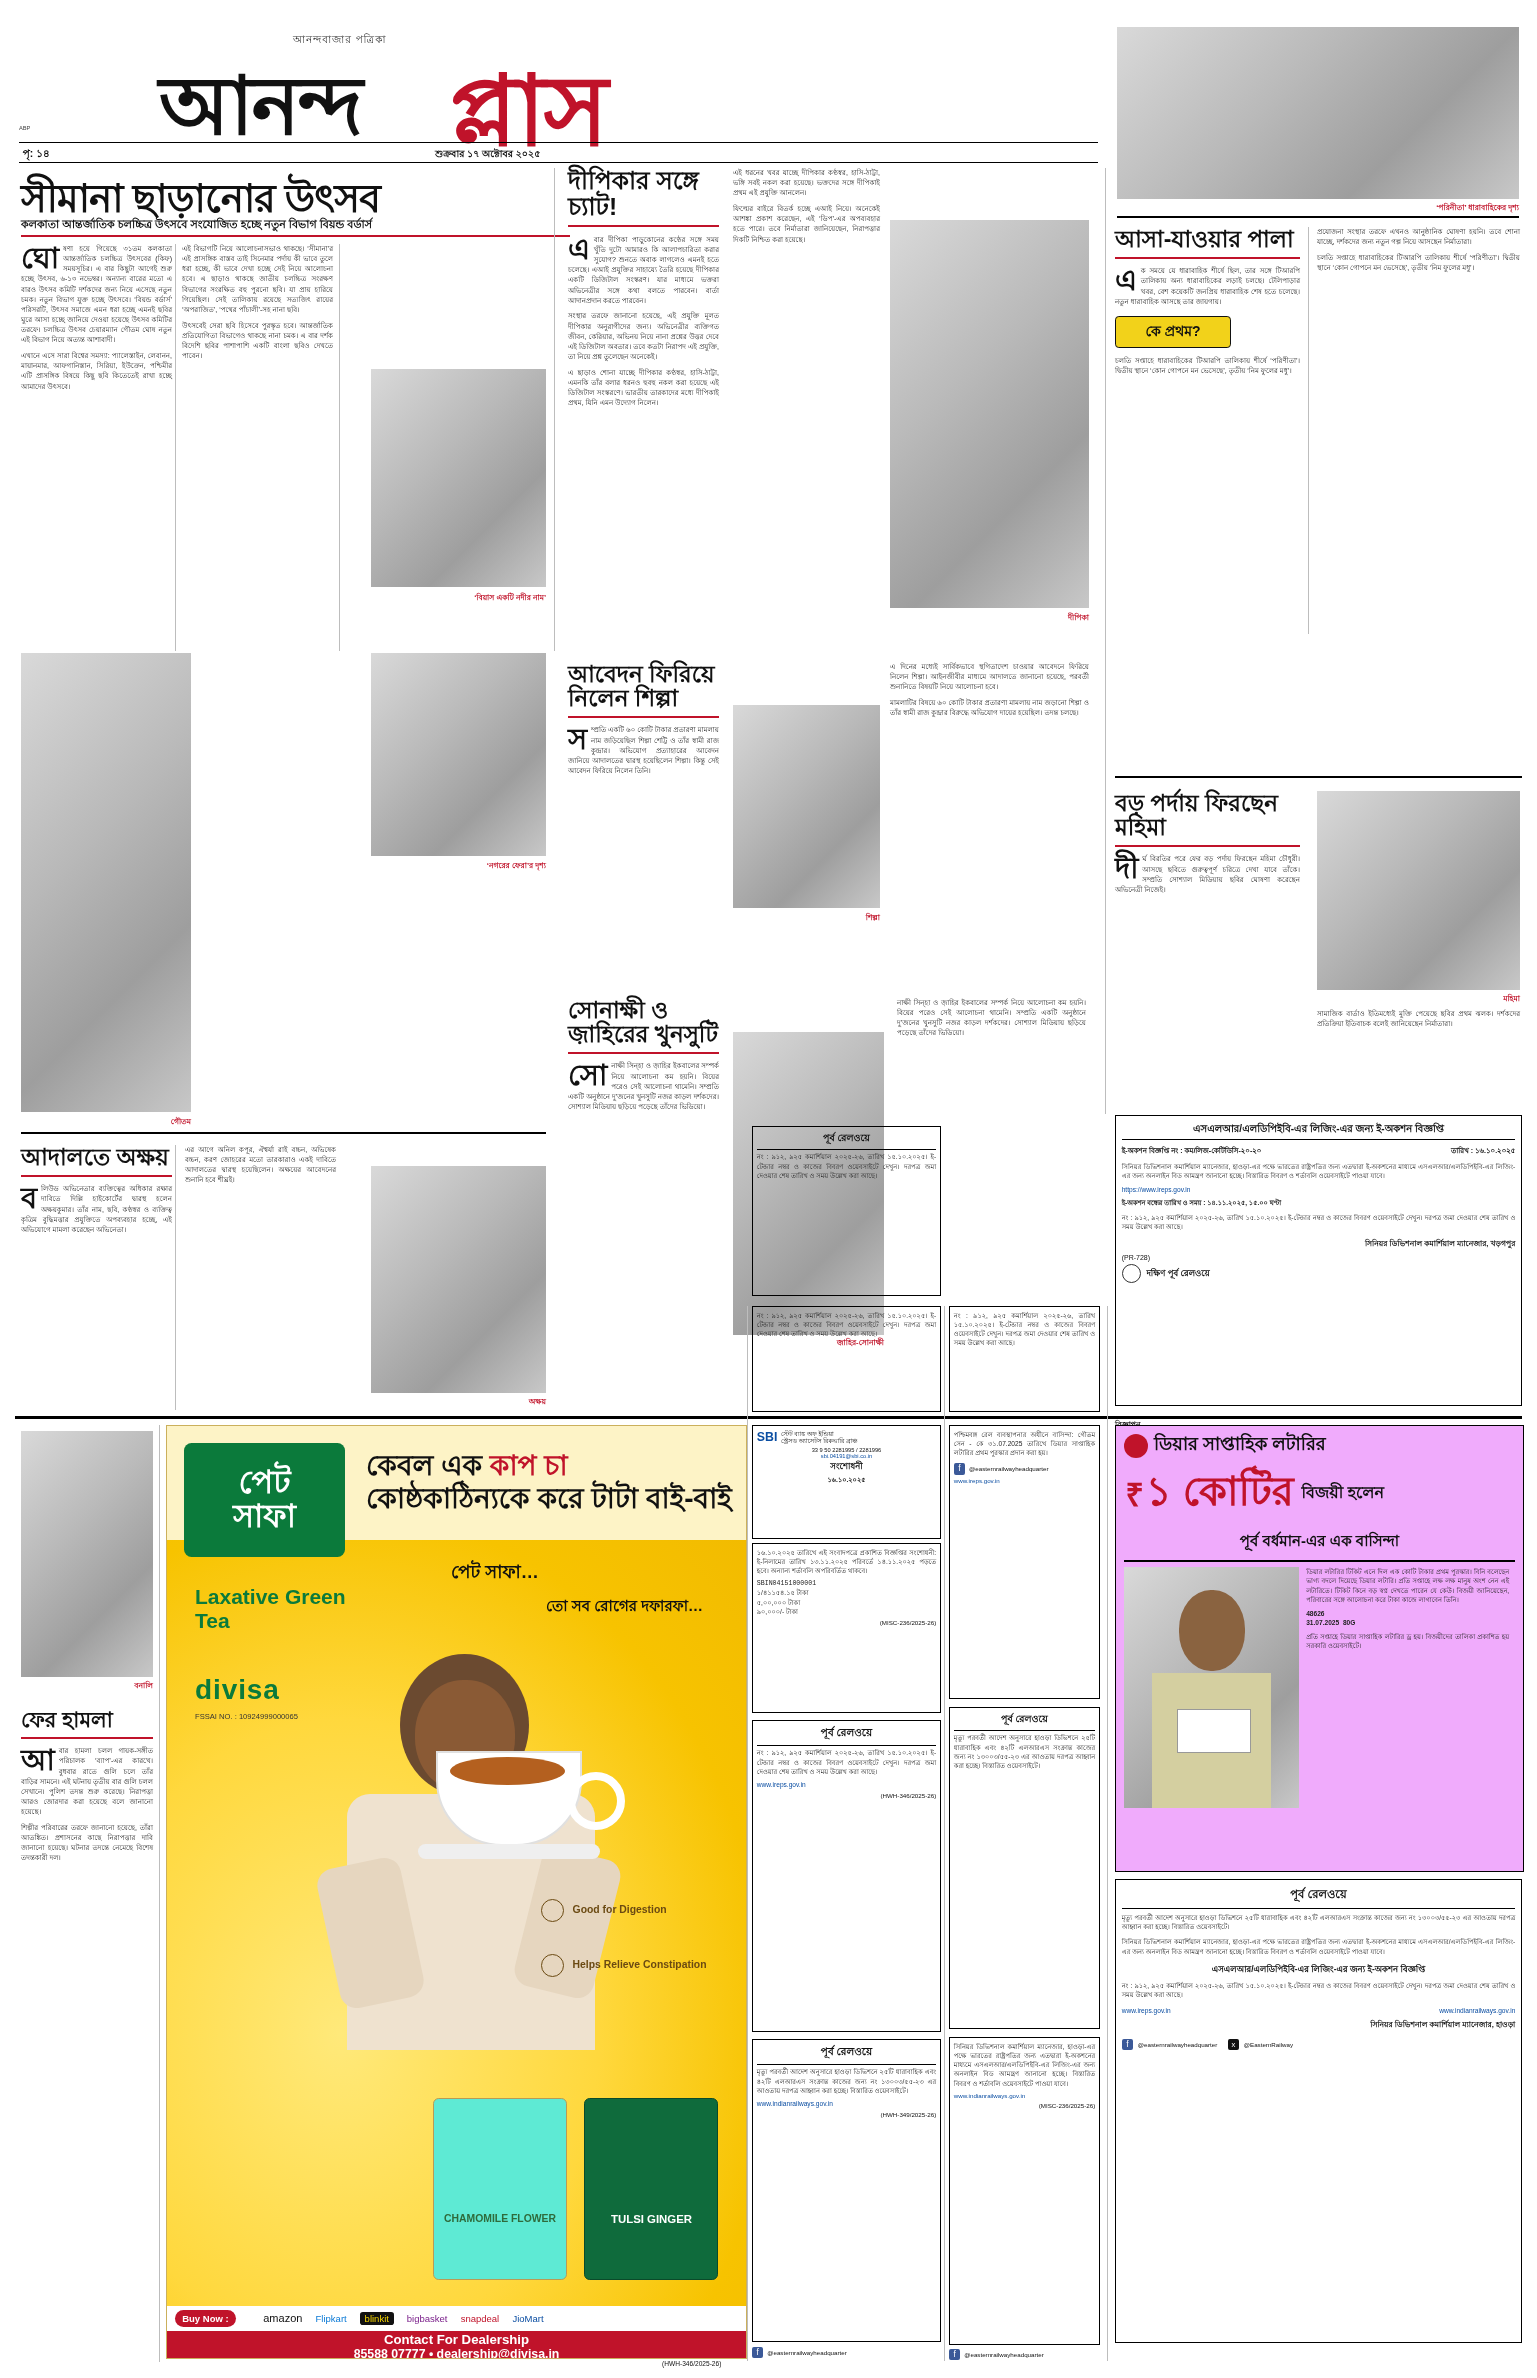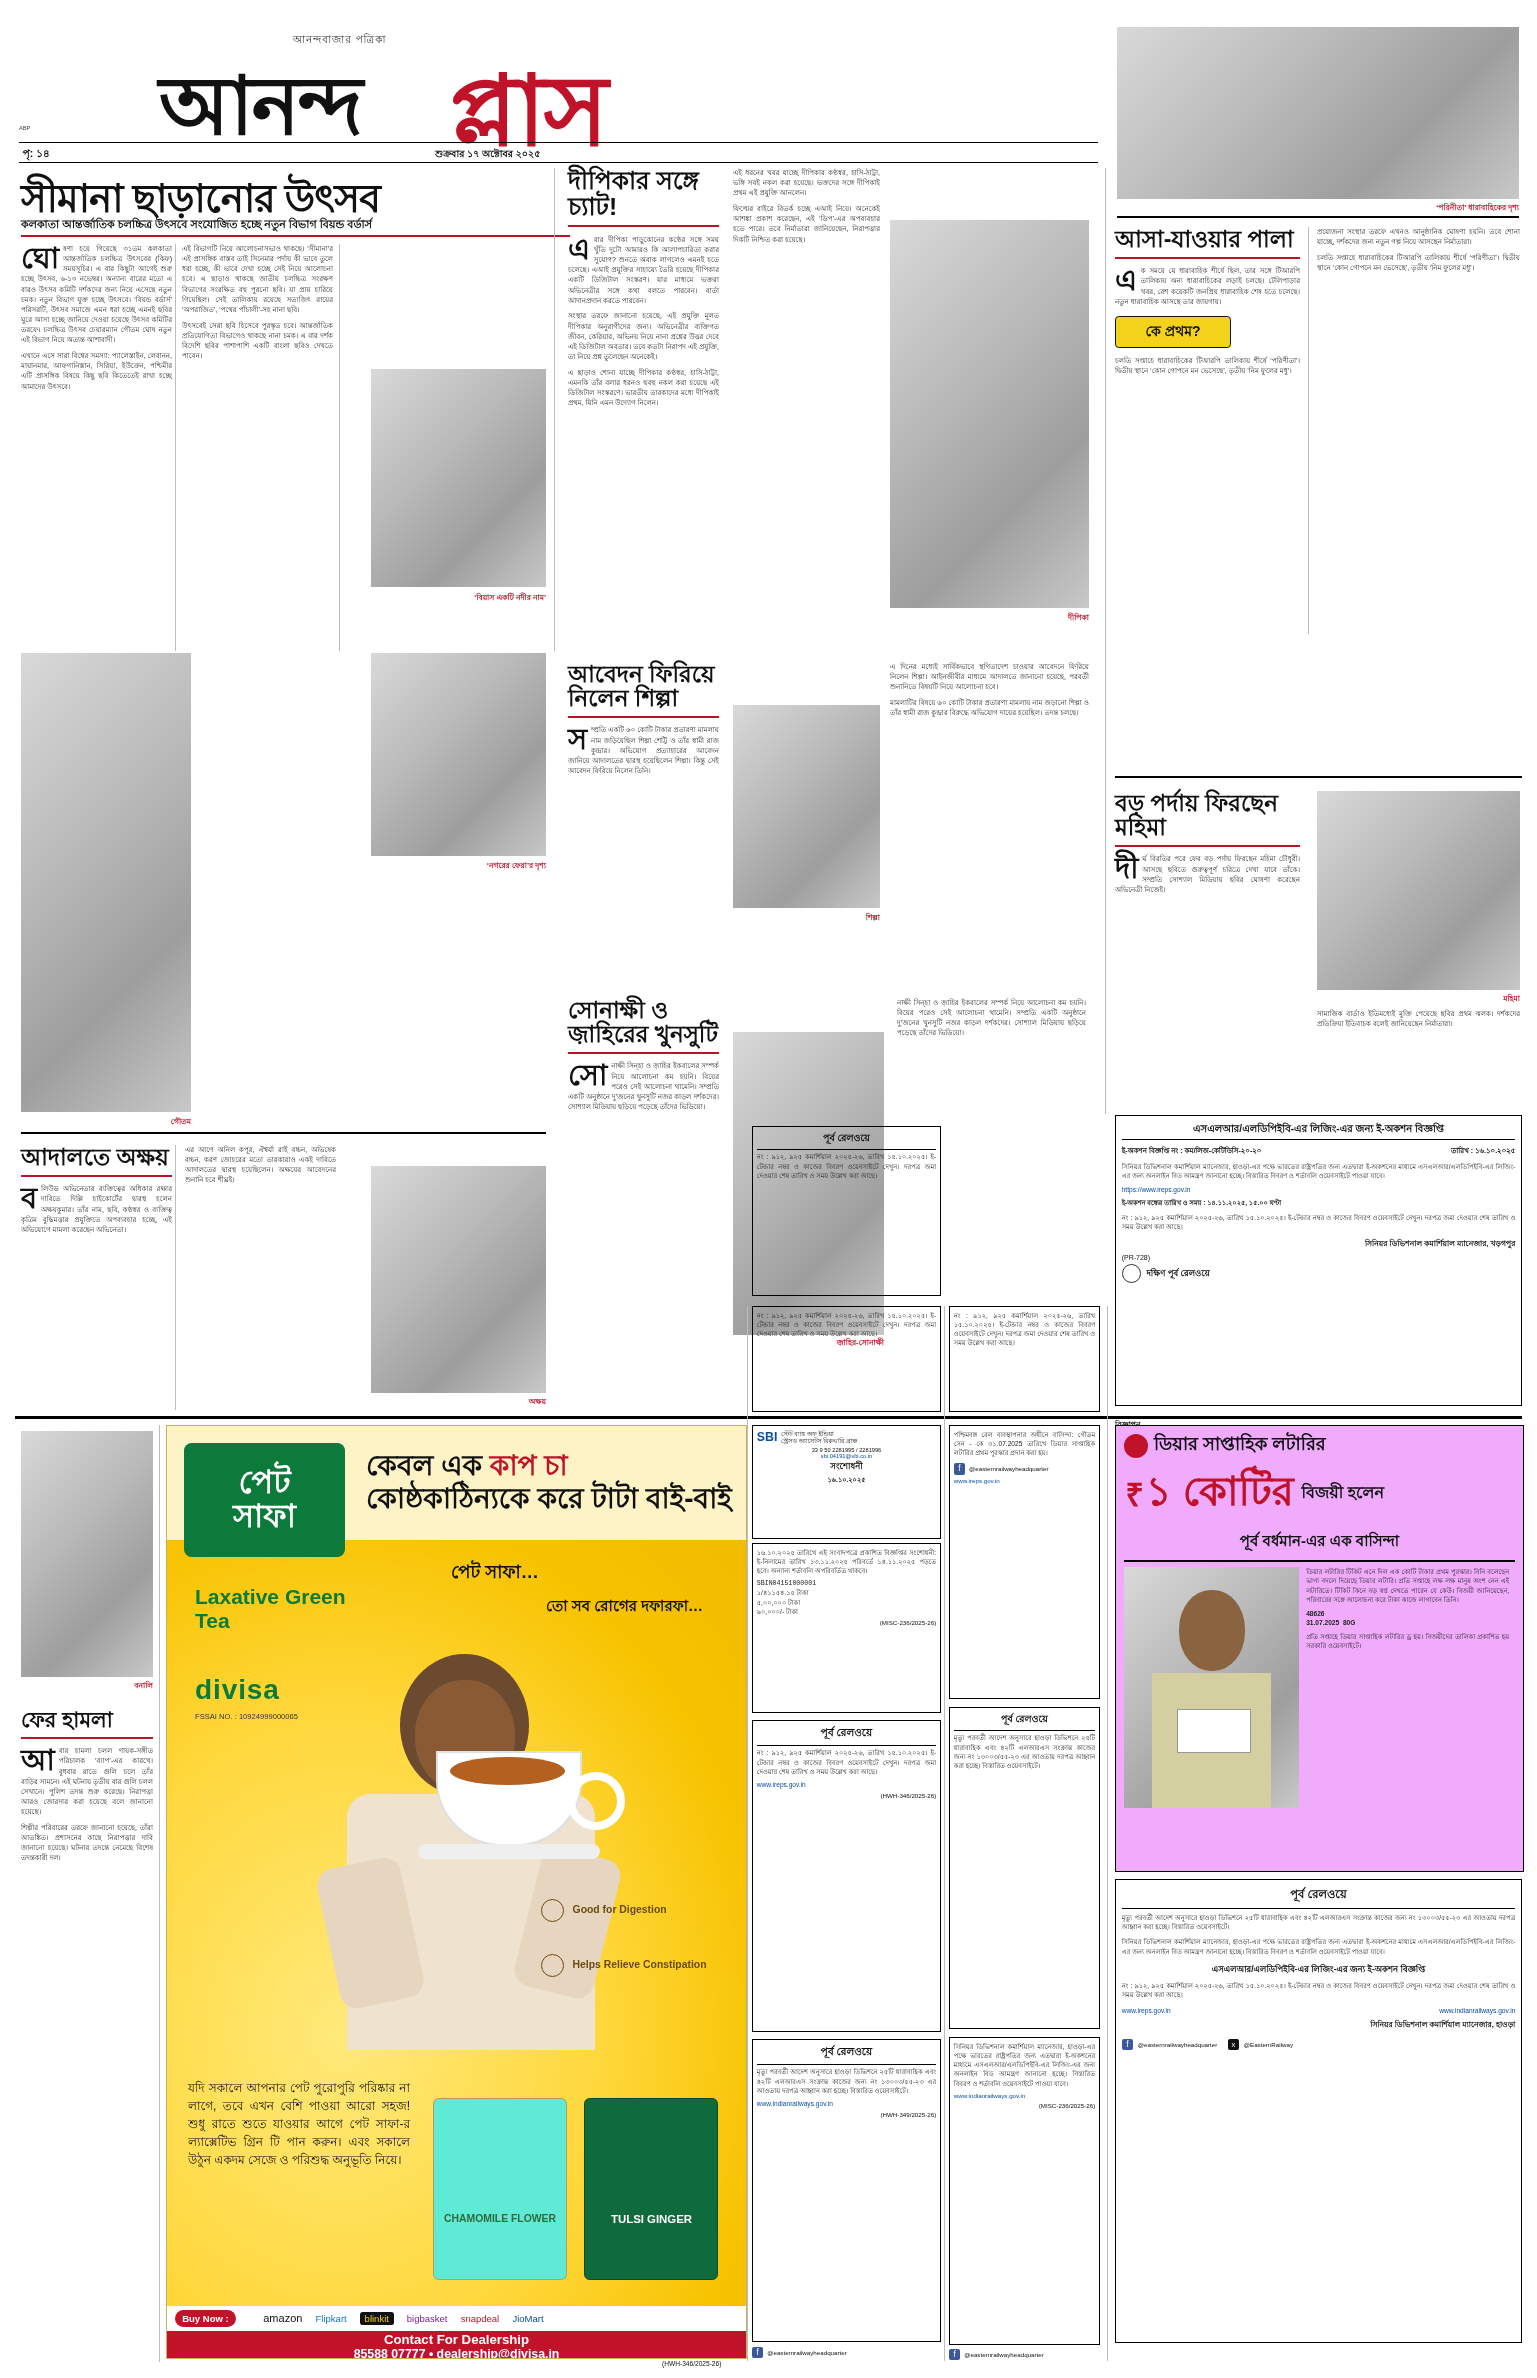--- a/index.html
+++ b/index.html
@@ -364,21 +364,20 @@
 
     <div id="ps-b1">
       <span style="display:inline-block;width:21px;height:21px;border:1.9px solid #6b4a12;border-radius:50%;vertical-align:middle;margin-right:5.7px;"></span>
       <span>Good for Digestion</span>
     </div>
     <div id="ps-b2">
       <span style="display:inline-block;width:21px;height:21px;border:1.9px solid #6b4a12;border-radius:50%;vertical-align:middle;margin-right:5.7px;"></span>
       <span>Helps Relieve Constipation</span>
     </div>
 
-    <div id="ps-body">যদি সকালে আপনার পেট পুরোপুরি পরিষ্কার না লাগে, তবে এখন বেশি পাওয়া আরো সহজ! শুধু রাতে শুতে যাওয়ার আগে পেট সাফা-র ল্যাক্সেটিভ গ্রিন টি পান করুন। এবং সকালে উঠুন একদম সেজে ও পরিশুদ্ধ অনুভূতি নিয়ে।</div>
 
     <div id="ps-packs">
       <div style="position:absolute;left:9.5px;top:19px;width:132px;height:180px;background:#5eead4;border:1.9px solid #b99b55;border-radius:5.7px;">
         <div style="position:absolute;left:9.5px;top:114px;width:114px;text-align:center;font-size:10.4px;font-weight:bold;color:#2f6b3c;">CHAMOMILE FLOWER</div>
       </div>
       <div style="position:absolute;left:161px;top:19px;width:132px;height:180px;background:#0f6b3c;border:1.9px solid #0a4a2a;border-radius:5.7px;">
         <div style="position:absolute;left:9.5px;top:114px;width:114px;text-align:center;font-size:11.4px;font-weight:bold;color:#fff;">TULSI GINGER</div>
       </div>
     </div>
 

